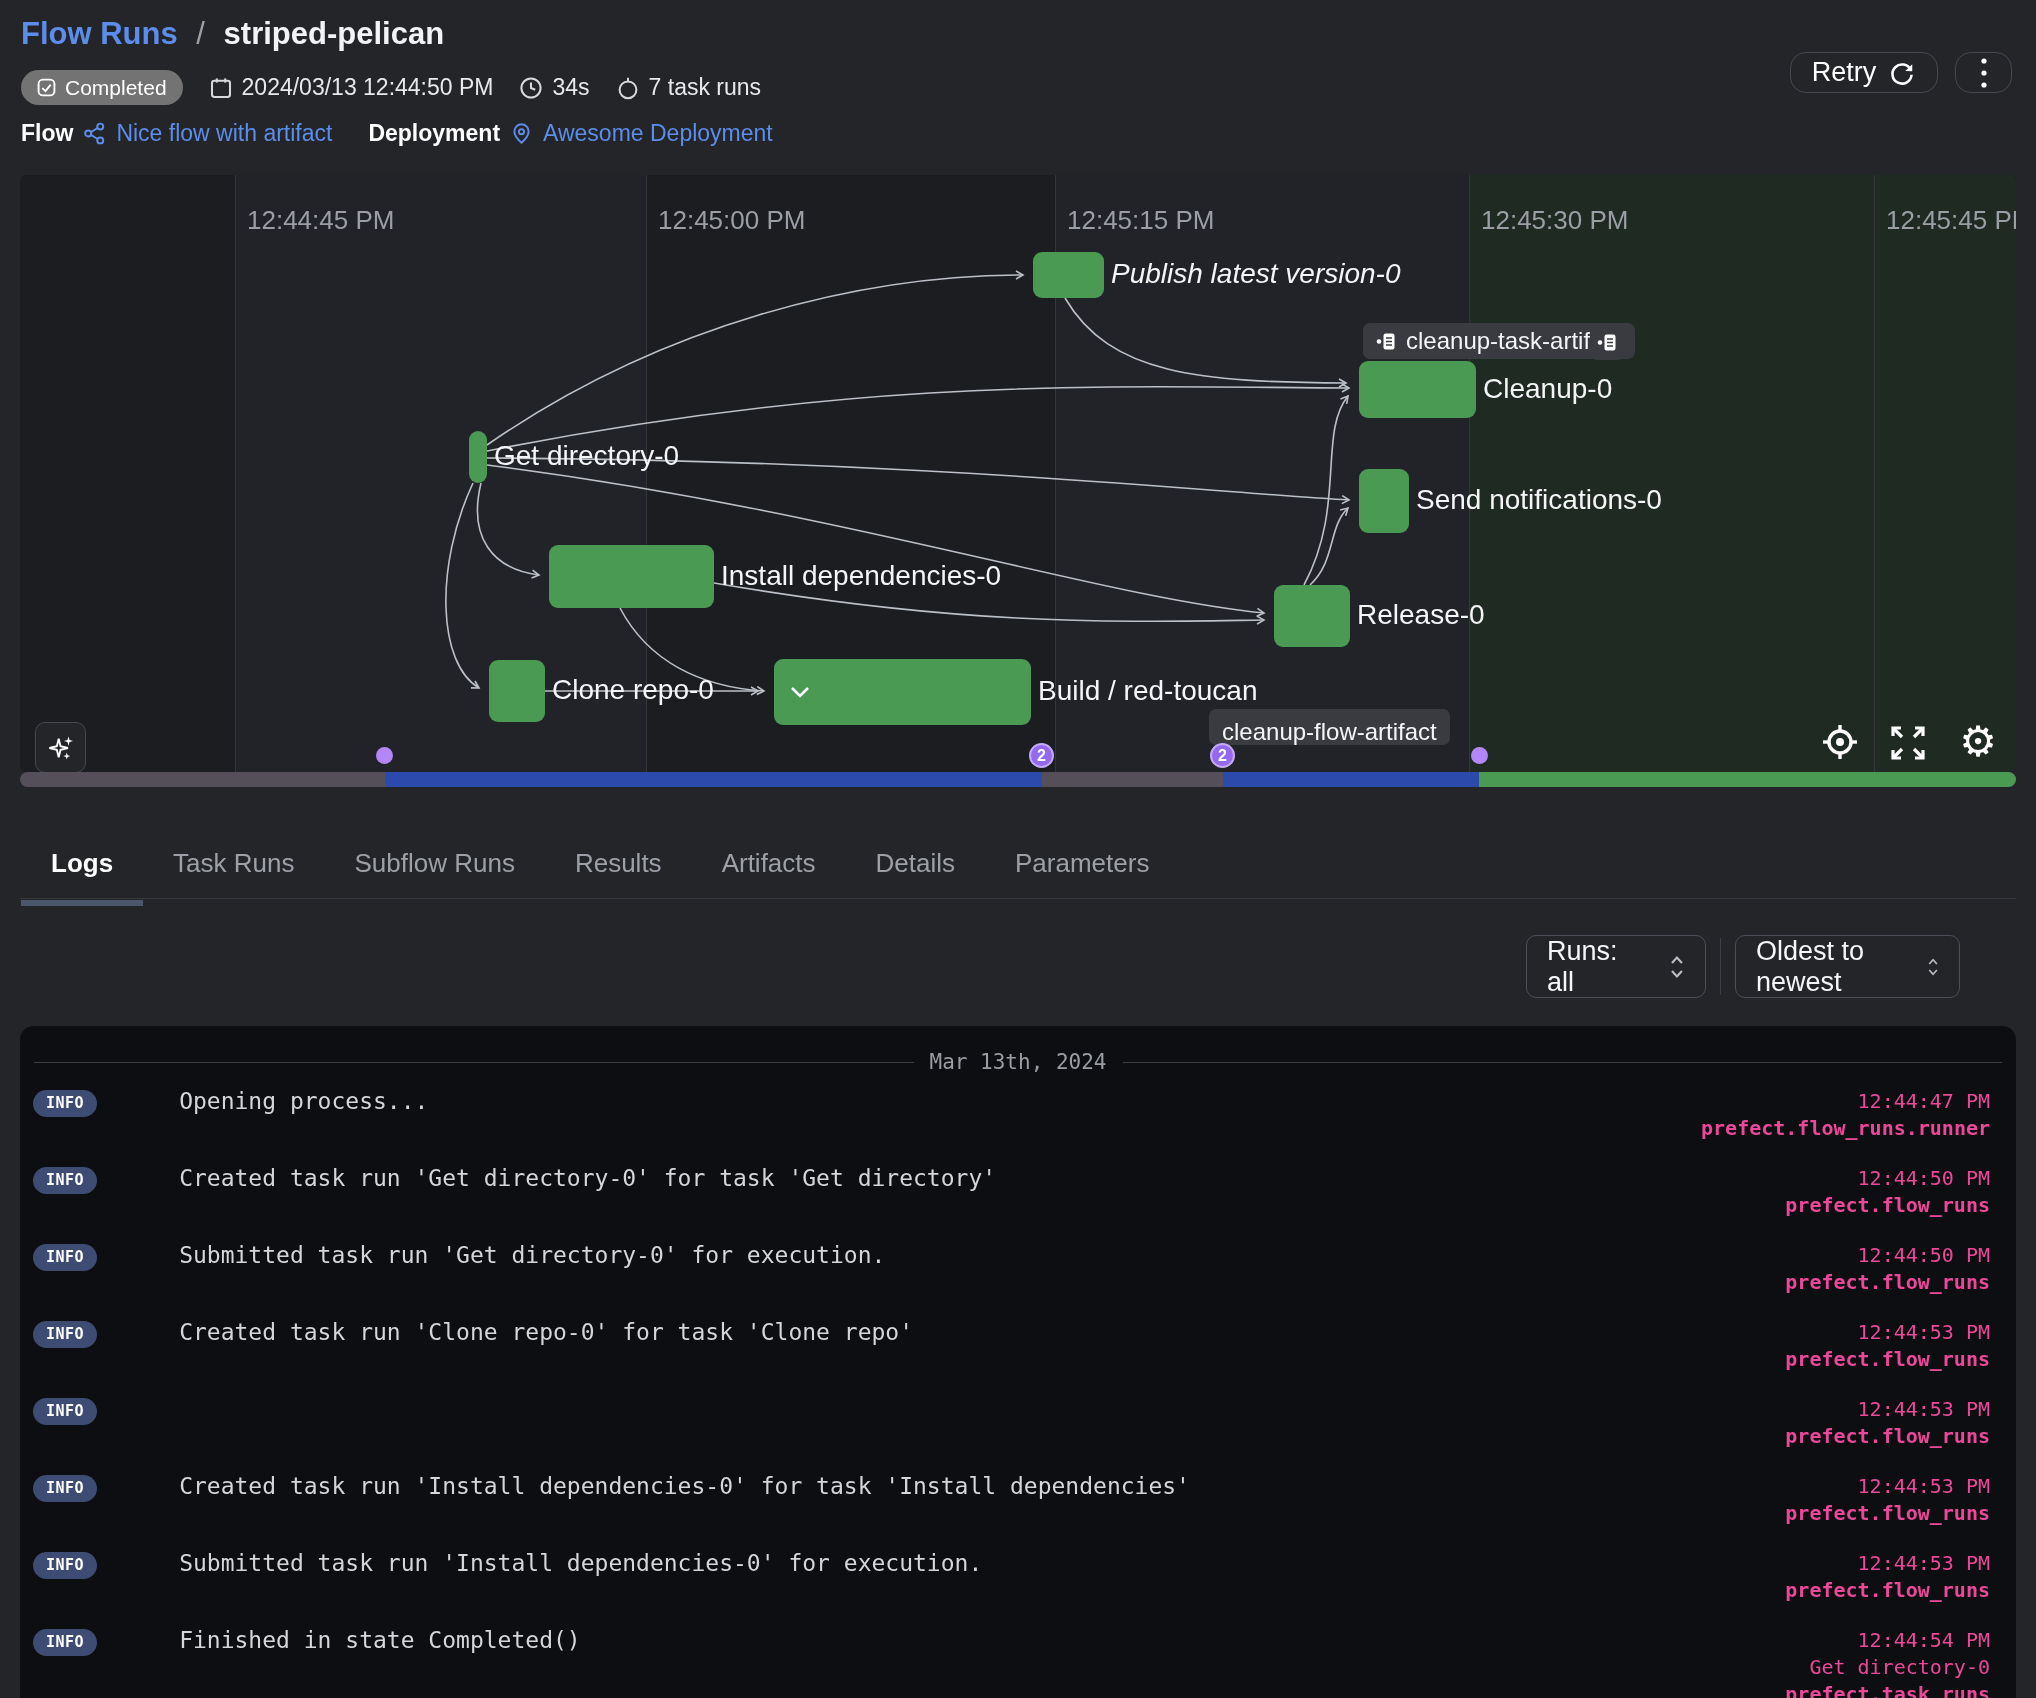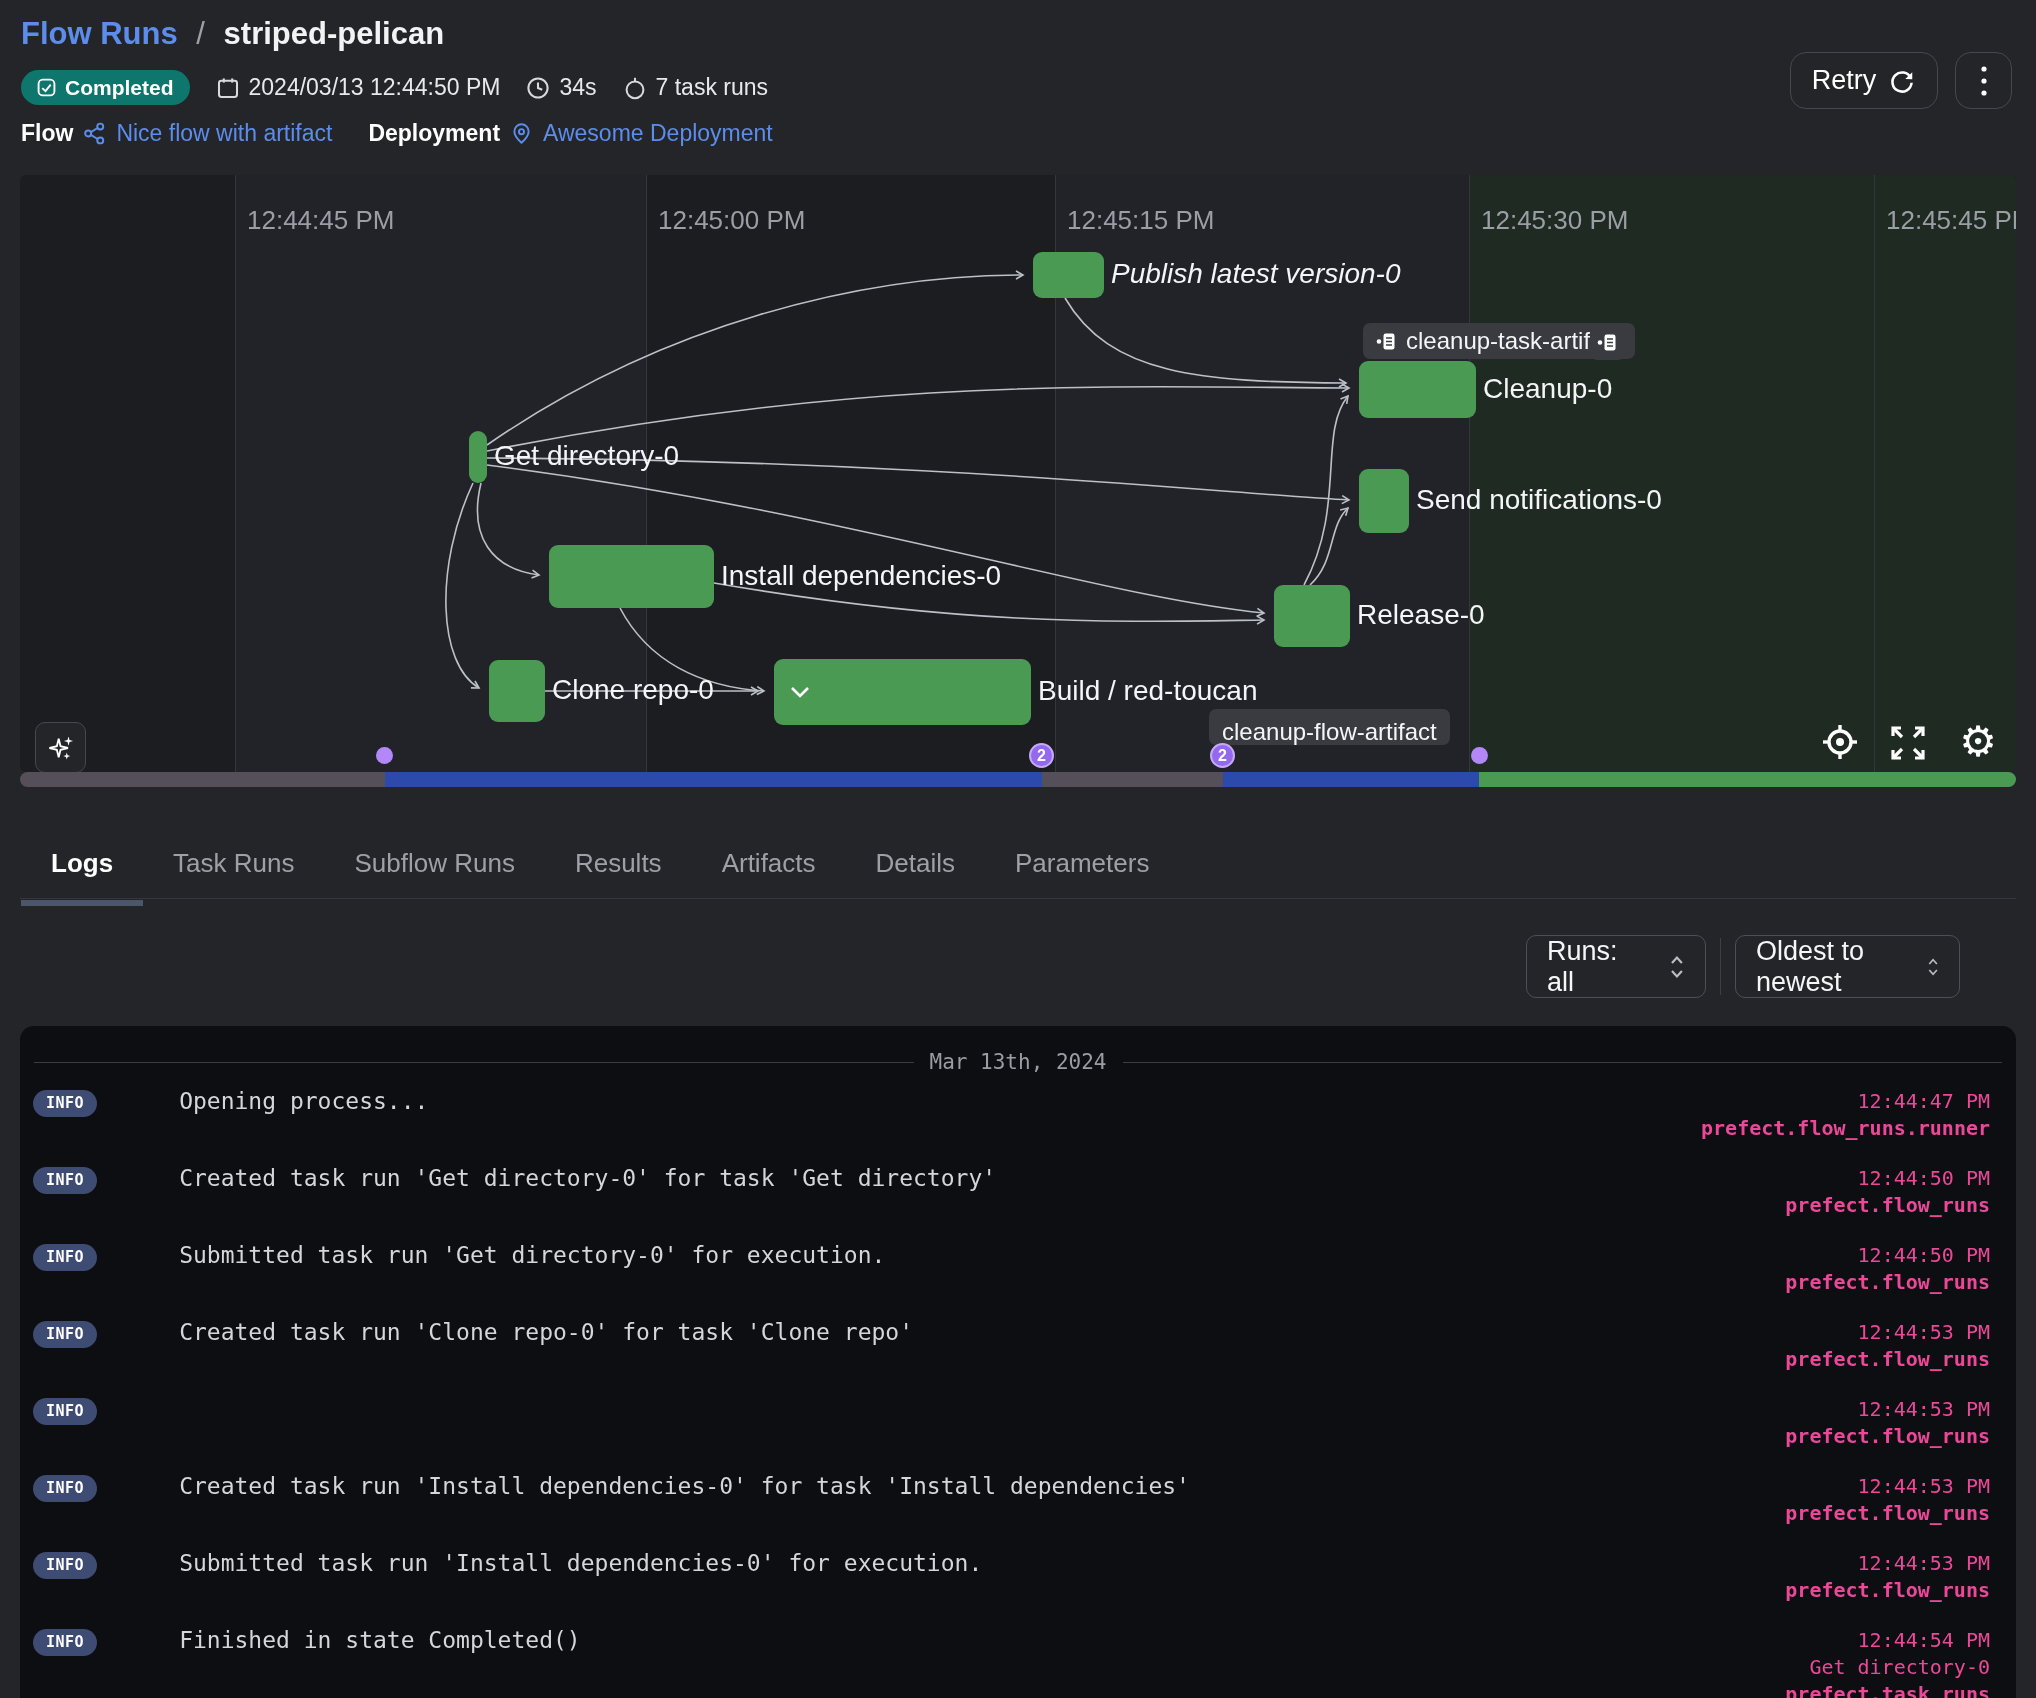--- a/index.html
+++ b/index.html
@@ -10,28 +10,28 @@
   }
   *{box-sizing:border-box;margin:0;padding:0}
   html,body{width:2036px;height:1698px;overflow:hidden;background:var(--bg);
     font-family:"Liberation Sans","DejaVu Sans",sans-serif;color:var(--txt)}
 
   
   #breadcrumb{position:absolute;left:21px;top:16px;font-size:31px;font-weight:bold}
   #breadcrumb .crumb-link{color:var(--link);cursor:pointer}
   #breadcrumb .sep{color:var(--muted);font-weight:normal;padding:0 10px}
   #meta-row{position:absolute;left:21px;top:70px;display:flex;align-items:center;gap:26px;font-size:23px;color:#e8e9eb}
-  .pill{display:flex;align-items:center;gap:9px;background:#0f766e;border-radius:18px;height:35px;padding:0 16px;
-        font-size:21px;font-weight:bold;color:#fff}
+  .pill{display:flex;align-items:center;gap:9px;background:#737373;border-radius:18px;height:35px;padding:0 16px;
+        font-size:21px;font-weight:normal;color:#fff}
   .meta-item{display:flex;align-items:center;gap:9px}
   #links-row{position:absolute;left:21px;top:120px;display:flex;align-items:center;gap:10px;font-size:23px}
   #links-row .lbl{font-weight:bold;color:#fff}
   #links-row a{color:var(--link);text-decoration:none;cursor:pointer}
   #links-row .spacer{width:16px}
-  .hbtn{position:absolute;top:52px;height:57px;border:1px solid var(--border);border-radius:16px;background:transparent;
+  .hbtn{position:absolute;top:52px;height:41px;border:1px solid var(--border);border-radius:16px;background:transparent;
         color:#fff;display:flex;align-items:center;justify-content:center;gap:12px;font-size:27px;cursor:pointer}
   #retry-btn{left:1790px;width:148px}
   #kebab-btn{left:1955px;width:57px;font-size:30px;letter-spacing:0}
 
   
   #graph{position:absolute;left:20px;top:175px;width:1996px;height:597px;background:var(--panel-dark);
          border-radius:6px;overflow:hidden}
   .band{position:absolute;top:0;height:597px}
   .gridline{position:absolute;top:0;width:1px;height:597px;background:var(--grid)}
   .time-label{position:absolute;top:30px;font-size:26px;color:#9b9ea5;white-space:nowrap}

